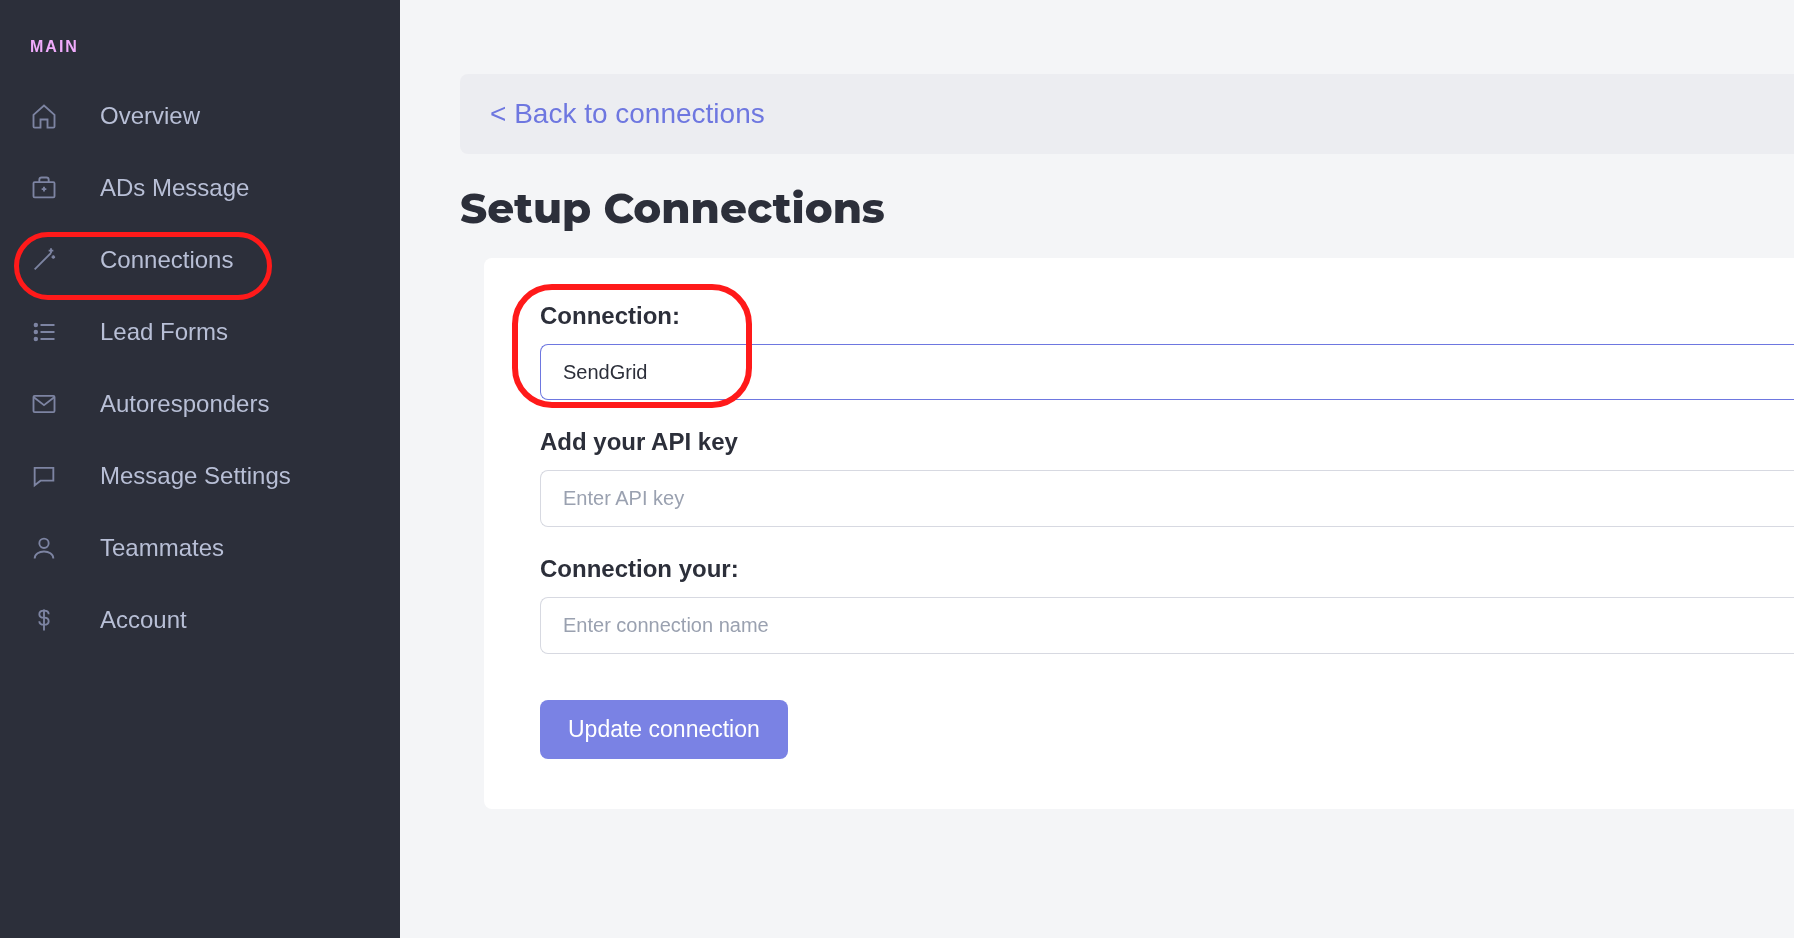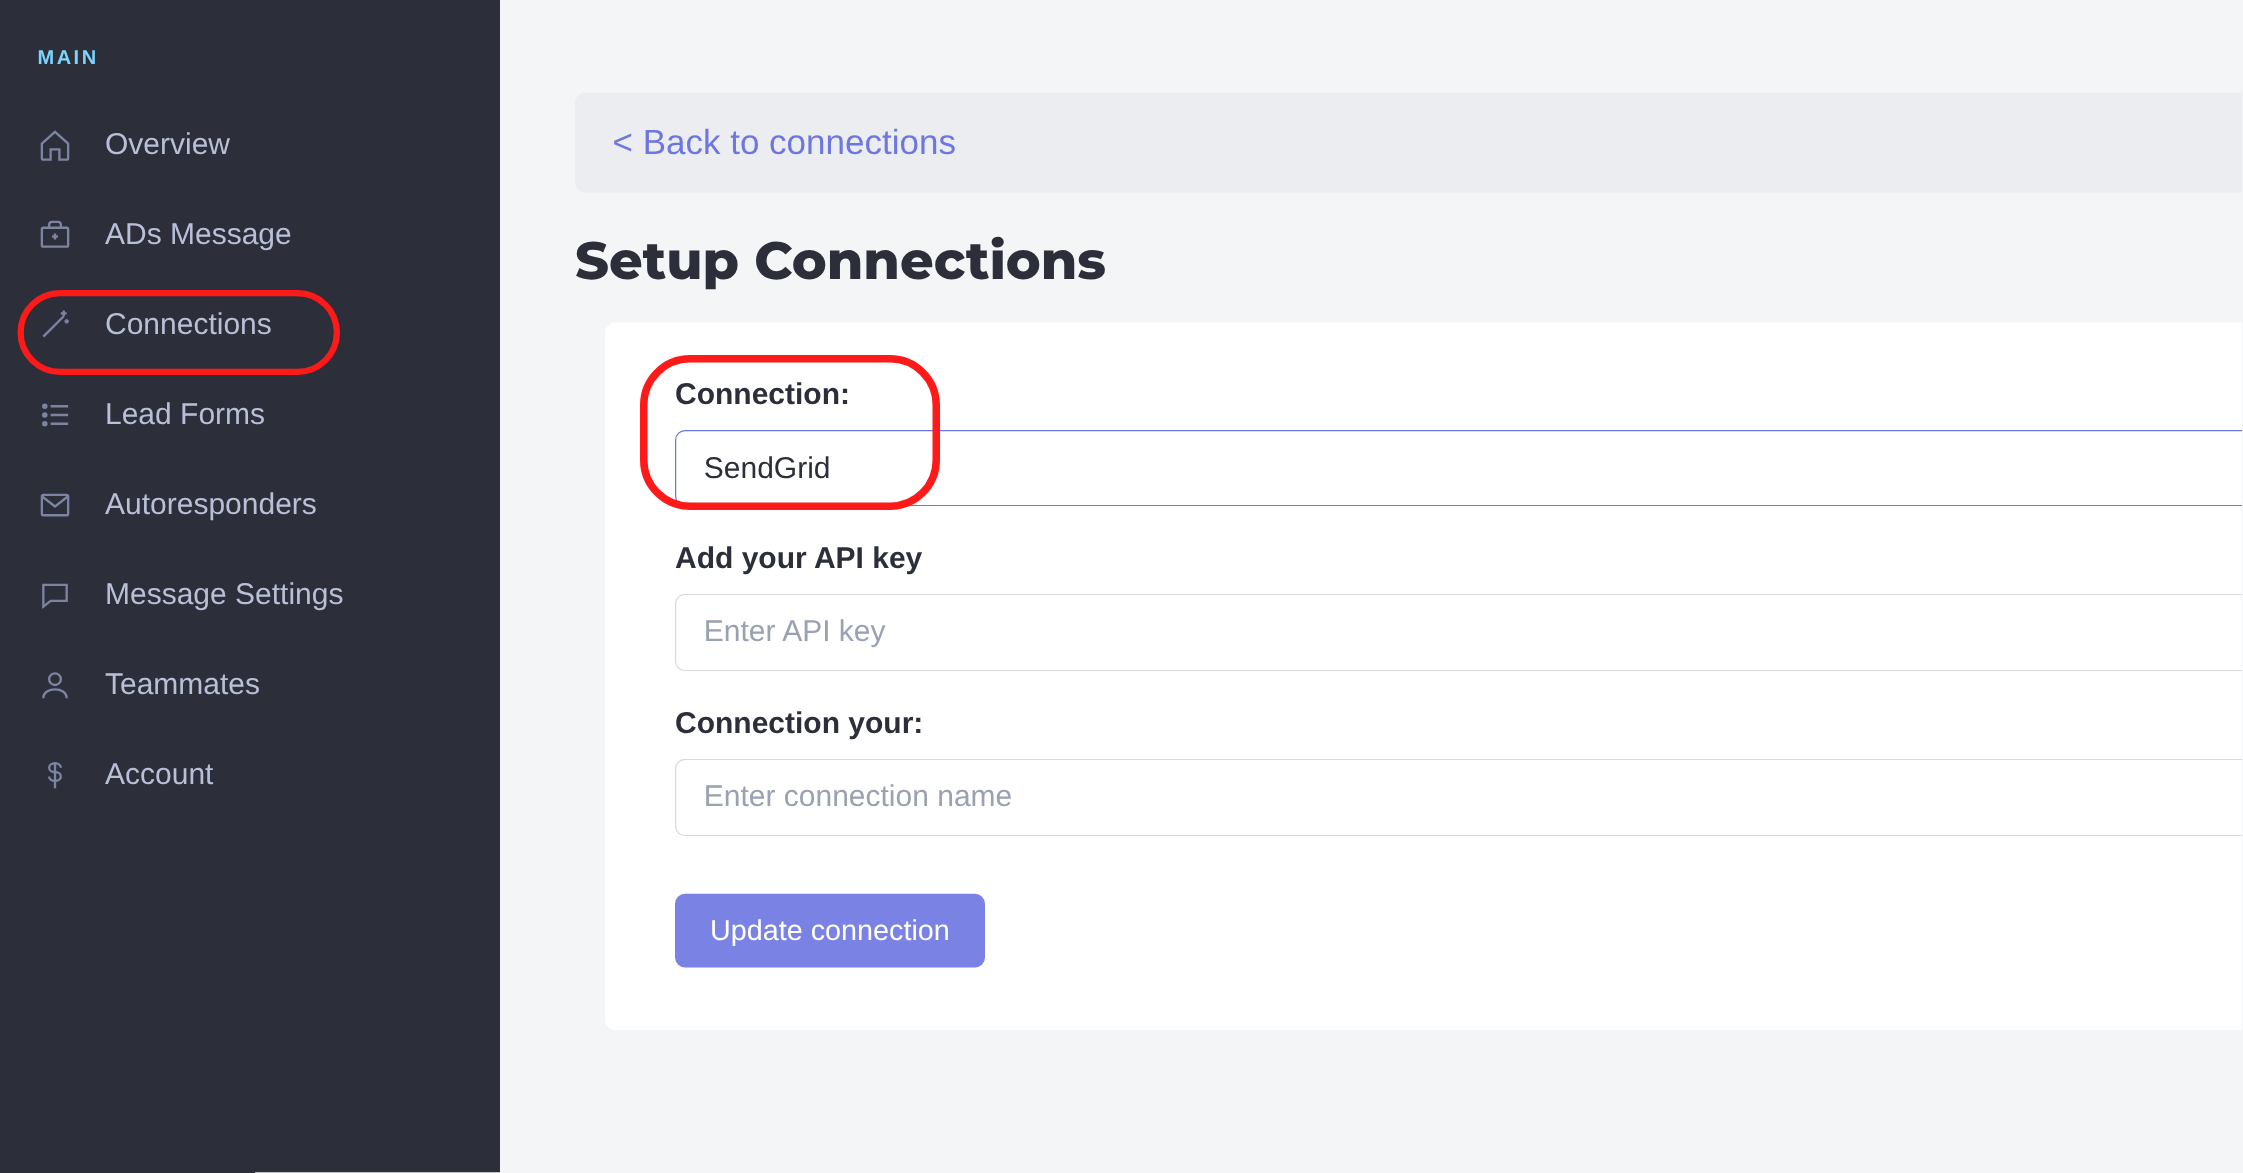--- a/index.html
+++ b/index.html
@@ -17,27 +17,27 @@
     width: 400px;
     background: #2c2f3a;
     color: #9aa1b9;
     padding-top: 28px;
     flex-shrink: 0;
   }
   .sidebar-section-title {
     font-size: 16px;
     font-weight: 700;
     letter-spacing: 2px;
-    color: #7dd3fc;
+    color: #f0abfc;
     padding: 10px 30px 24px 30px;
   }
   .sidebar-item {
     display: flex;
     align-items: center;
-    gap: 26px;
+    gap: 42px;
     padding: 22px 30px;
     font-size: 24px;
     color: #b8bfd6;
     cursor: pointer;
     position: relative;
   }
   .sidebar-item .icon {
     width: 28px;
     height: 28px;
     display: inline-flex;
@@ -95,21 +95,21 @@
   .form-group { margin-bottom: 28px; position: relative; }
   .form-label {
     font-size: 24px;
     color: #2c2f3a;
     font-weight: 700;
     margin-bottom: 14px;
     display: block;
   }
   .form-select, .form-input {
     width: 100%;
-    font-size: 24px;
+    font-size: 20px;
     padding: 16px 22px;
     border: 1px solid #d7d9e1;
     border-radius: 8px;
     background: #fff;
     color: #2c2f3a;
     outline: none;
     font-family: inherit;
   }
   .form-select {
     border: 1.5px solid #6e77e0;

